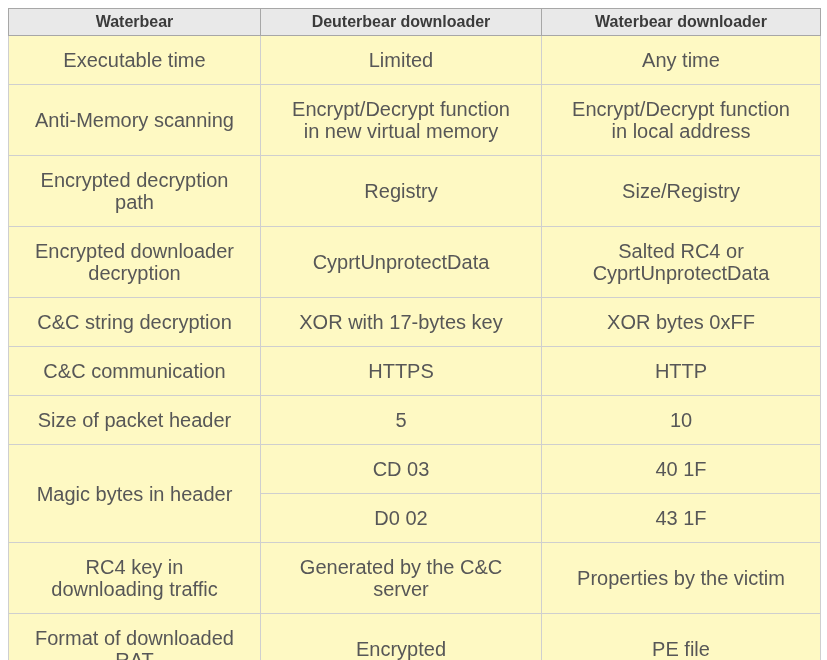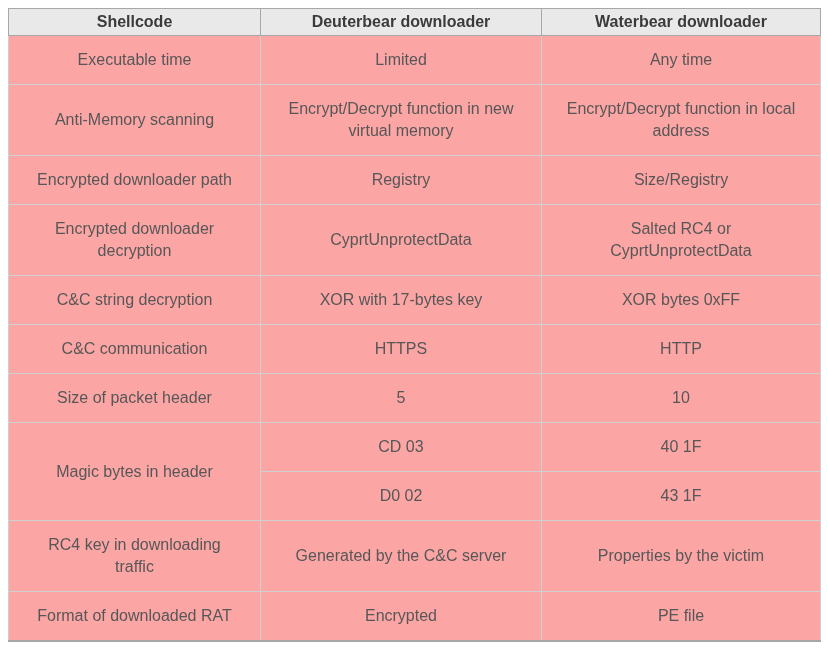--- a/index.html
+++ b/index.html
@@ -32,60 +32,60 @@
     color:var(--header-text);
     font-size:16px;
     font-weight:bold;
     border:1px solid var(--border-strong);
     padding:3px 4px;
     line-height:20px;
     text-align:center;
   }
   table.cmp tbody td{
     color:var(--body-text);
-    font-size:16px;
+    font-size:20px;
     font-weight:normal;
     border:1px solid var(--border-light);
     padding:13px 24px;
     line-height:22px;
     text-align:center;
     vertical-align:middle;
-    background:#fca5a5;
+    background:#fef9c3;
   }
 </style>
 </head>
 <body>
 
 <div class="table-wrap">
   <table class="cmp">
     <colgroup>
       <col style="width:252px">
       <col style="width:281px">
       <col style="width:279px">
     </colgroup>
     <thead>
       <tr>
-        <th>Shellcode</th>
+        <th>Waterbear</th>
         <th>Deuterbear downloader</th>
         <th>Waterbear downloader</th>
       </tr>
     </thead>
     <tbody>
         <tr>
           <td>Executable time</td>
           <td>Limited</td>
           <td>Any time</td>
         </tr>
         <tr>
           <td>Anti-Memory scanning</td>
           <td>Encrypt/Decrypt function in new virtual memory</td>
           <td>Encrypt/Decrypt function in local address</td>
         </tr>
         <tr>
-          <td>Encrypted downloader path</td>
+          <td>Encrypted decryption path</td>
           <td>Registry</td>
           <td>Size/Registry</td>
         </tr>
         <tr>
           <td>Encrypted downloader decryption</td>
           <td>CyprtUnprotectData</td>
           <td>Salted RC4 or CyprtUnprotectData</td>
         </tr>
         <tr>
           <td>C&amp;C string decryption</td>

